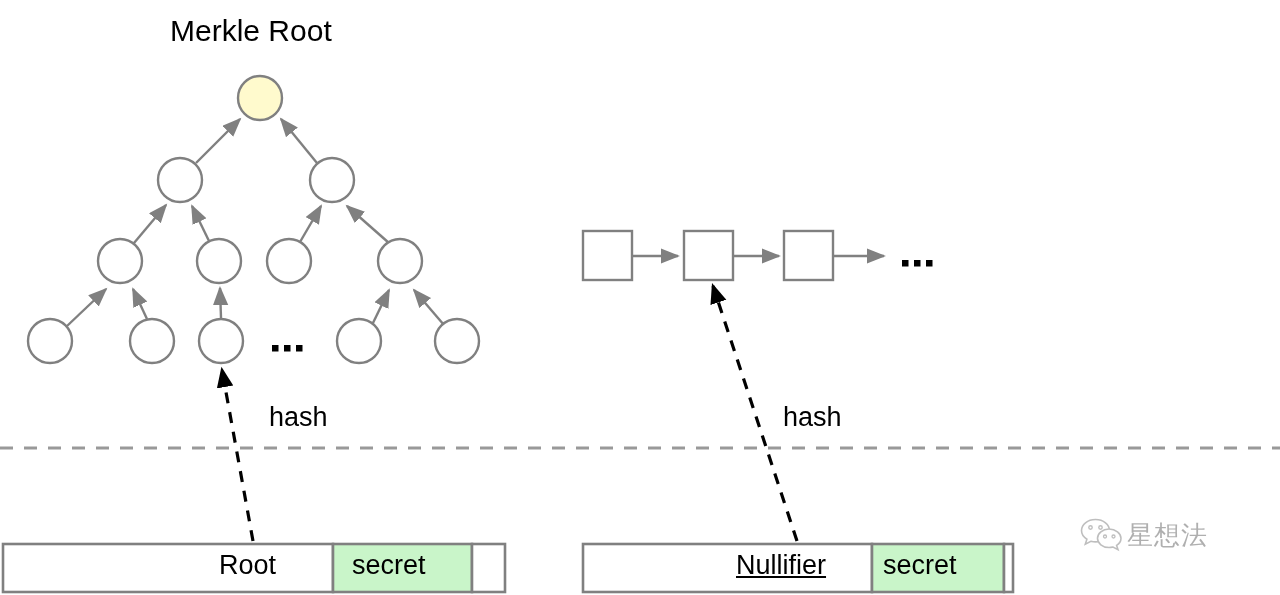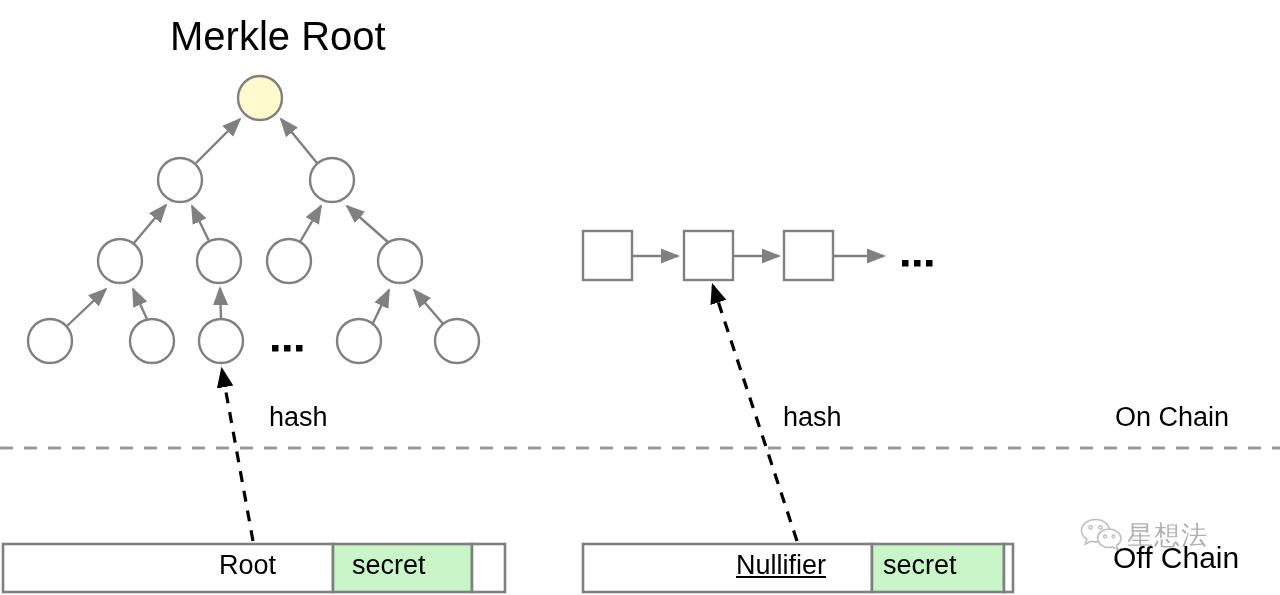--- a/index.html
+++ b/index.html
@@ -28,21 +28,21 @@
   .lbl {
     position: absolute;
     color: #000000;
     font-family: "Liberation Sans", sans-serif;
     white-space: nowrap;
     line-height: 1;
   }
   #merkle-root-label {
     left: 170px;
     top: 16px;
-    font-size: 40px;
+    font-size: 30px;
   }
   #hash-label-left {
     left: 269px;
     top: 404px;
     font-size: 27px;
   }
   #hash-label-right {
     left: 783px;
     top: 404px;
     font-size: 27px;
@@ -186,23 +186,21 @@
       <rect x="1004" y="544" width="9" height="48" fill="#FFFFFF" stroke="#808080" stroke-width="2.6"></rect>
     </g>
   </svg>
 
   <div class="lbl" id="merkle-root-label">Merkle Root</div>
 
   <div class="lbl" id="hash-label-left">hash</div>
 
   <div class="lbl" id="hash-label-right">hash</div>
 
-  <div class="lbl" id="on-chain-label">On Chain</div>
-
-  <div class="lbl" id="off-chain-label">Off Chain</div>
+
 
   <div class="bar-text" id="note-text">Root</div>
 
   <div class="bar-text" id="note-secret-text">secret</div>
 
   <div class="bar-text" id="nullifier-text">Nullifier</div>
 
   <div class="bar-text" id="nullifier-secret-text">secret</div>
 
   <div id="watermark">

